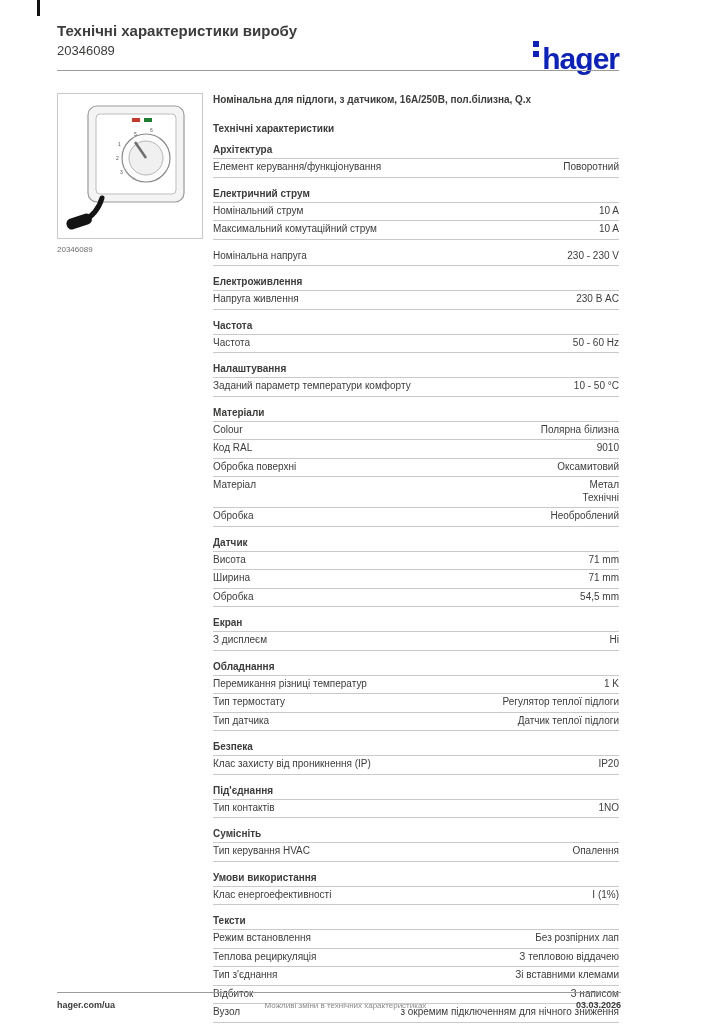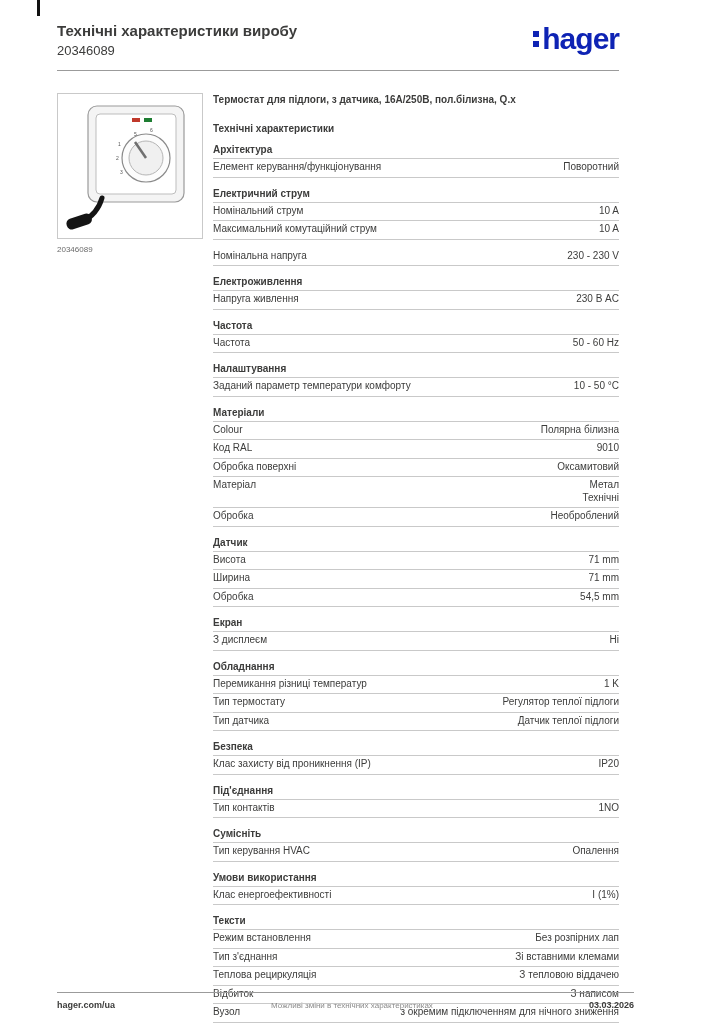--- a/index.html
+++ b/index.html
@@ -8,41 +8,41 @@
   .page { position:relative; width:676px; height:1024px; background:#fff; overflow:hidden;padding-left:29px; }
 
   .crop-mark { position:absolute; left:37px; top:0; width:3px; height:16px; background:#111; }
 
   .header { position:absolute; left:57px; right:57px; top:22px; display:flex; justify-content:space-between; align-items:flex-start; }
   .page-title { font-size:15px; font-weight:bold; color:#3c3c3b; line-height:1.25; }
   .product-number { font-size:13px; color:#3c3c3b; margin-top:2px; }
   .logo { display:flex; align-items:center; color:var(--brand,#0e23b4); margin-top:2px; }
   .logo-colon { display:inline-flex; flex-direction:column; gap:4px; margin-right:3px; }
   .logo-colon i { display:block; width:6px; height:6px; background:var(--brand,#0e23b4); }
-  .logo-text { font-size:30px; font-weight:bold; letter-spacing:-1px; line-height:1; }
+  .logo-text { font-size:30px; font-weight:bold; letter-spacing:-1px; line-height:1;margin-top:20px; }
 
   .header-rule { position:absolute; left:57px; right:57px; top:70px; border-top:1px solid #9b9b9b; }
 
   .content { position:absolute; left:57px; right:57px; top:93px; display:flex; gap:10px; }
   .left-col { width:146px; flex:0 0 146px; }
   .product-image-box { width:146px; height:146px; border:1px solid #c9c9c9; background:#fff; }
   .image-caption { font-size:8px; color:#6b6b6b; margin-top:6px; }
 
   .right-col { flex:1; min-width:0; }
   .product-desc { font-size:10px; font-weight:bold; line-height:1.3; }
   .specs-title { font-size:10px; font-weight:bold; margin-top:17px; }
 
   .spec-section { margin-top:8px; }
   .section-title { font-size:10px; font-weight:bold; padding:2px 0 3px; border-bottom:1px solid #c9c9c9; }
   .spec-row { display:flex; justify-content:space-between; align-items:flex-start; gap:22px;
               padding:2px 0 3px; border-bottom:1px solid #c9c9c9; font-size:10px; line-height:1.25; }
   .spec-label { text-align:left; }
   .spec-value { text-align:right; white-space:pre-line; }
 
-  .footer { position:absolute; left:57px; right:42px; bottom:14px; }
+  .footer { position:absolute; left:57px; right:55px; bottom:14px; }
   .footer-rule { border-top:1px solid #9b9b9b; margin-bottom:7px; }
   .footer-row { display:flex; justify-content:space-between; align-items:baseline; }
   .footer-left { font-size:9px; font-weight:bold; }
   .footer-center { font-size:8px; color:#8a8a8a; }
   .footer-right { font-size:9px; font-weight:bold; }
 
   .dial-num { font-size:5px; fill:#555; font-family:"Liberation Sans",sans-serif; }
 </style>
 </head>
 <body>
@@ -82,21 +82,21 @@
           <text class="dial-num" x="76" y="42">5</text>
           <text class="dial-num" x="92" y="38">6</text>
           <path d="M44,104 C40,118 32,124 24,128" fill="none" stroke="#141414" stroke-width="5" stroke-linecap="round"></path>
           <rect x="8" y="122" width="26" height="11" rx="5" fill="#141414" transform="rotate(-18 21 127)"></rect>
         </svg>
       </div>
       <div class="image-caption">20346089</div>
     </div>
 
     <div class="right-col">
-      <div class="product-desc">Термостат для підлоги, з датчика, 16А/250В, пол.білизна, Q.x</div>
+      <div class="product-desc">Номінальна для підлоги, з датчиком, 16А/250В, пол.білизна, Q.x</div>
       <div class="specs-title">Технічні характеристики</div>
       <div id="sections">
   <section class="spec-section">
     <h3 class="section-title">Архітектура</h3>
     <div class="rows">
   <div class="spec-row">
     <span class="spec-label">Елемент керування/функціонування</span>
     <span class="spec-value">Поворотний</span>
   </div>
 </div>
@@ -279,27 +279,27 @@
 
   <section class="spec-section">
     <h3 class="section-title">Тексти</h3>
     <div class="rows">
   <div class="spec-row">
     <span class="spec-label">Режим встановлення</span>
     <span class="spec-value">Без розпірних лап</span>
   </div>
 
   <div class="spec-row">
+    <span class="spec-label">Теплова рециркуляція</span>
+    <span class="spec-value">З тепловою віддачею</span>
+  </div>
+
+  <div class="spec-row">
     <span class="spec-label">Тип з'єднання</span>
     <span class="spec-value">Зі вставними клемами</span>
-  </div>
-
-  <div class="spec-row">
-    <span class="spec-label">Теплова рециркуляція</span>
-    <span class="spec-value">З тепловою віддачею</span>
   </div>
 
   <div class="spec-row">
     <span class="spec-label">Відбиток</span>
     <span class="spec-value">З написом</span>
   </div>
 
   <div class="spec-row">
     <span class="spec-label">Вузол</span>
     <span class="spec-value">з окремим підключенням для нічного зниження</span>

